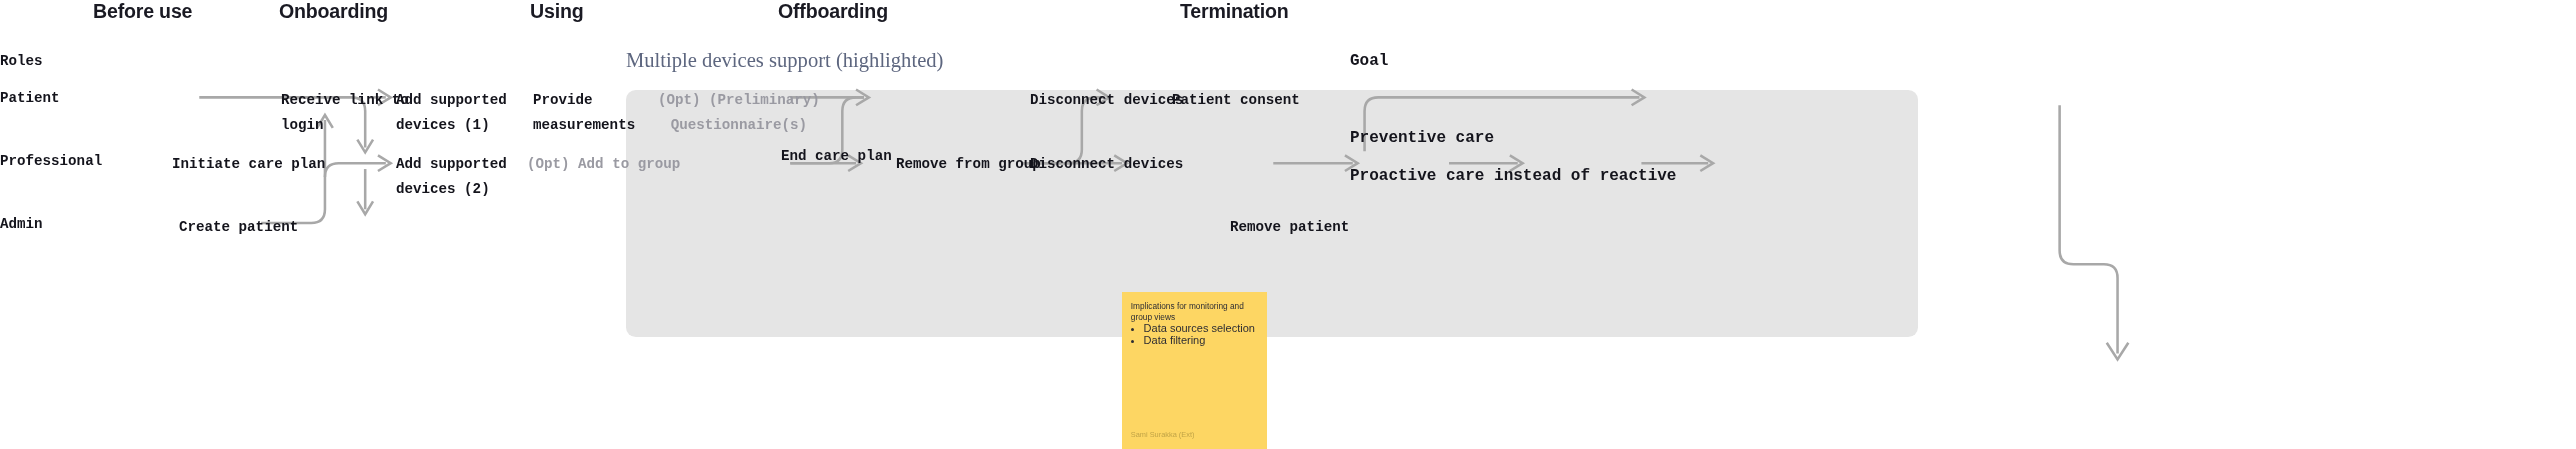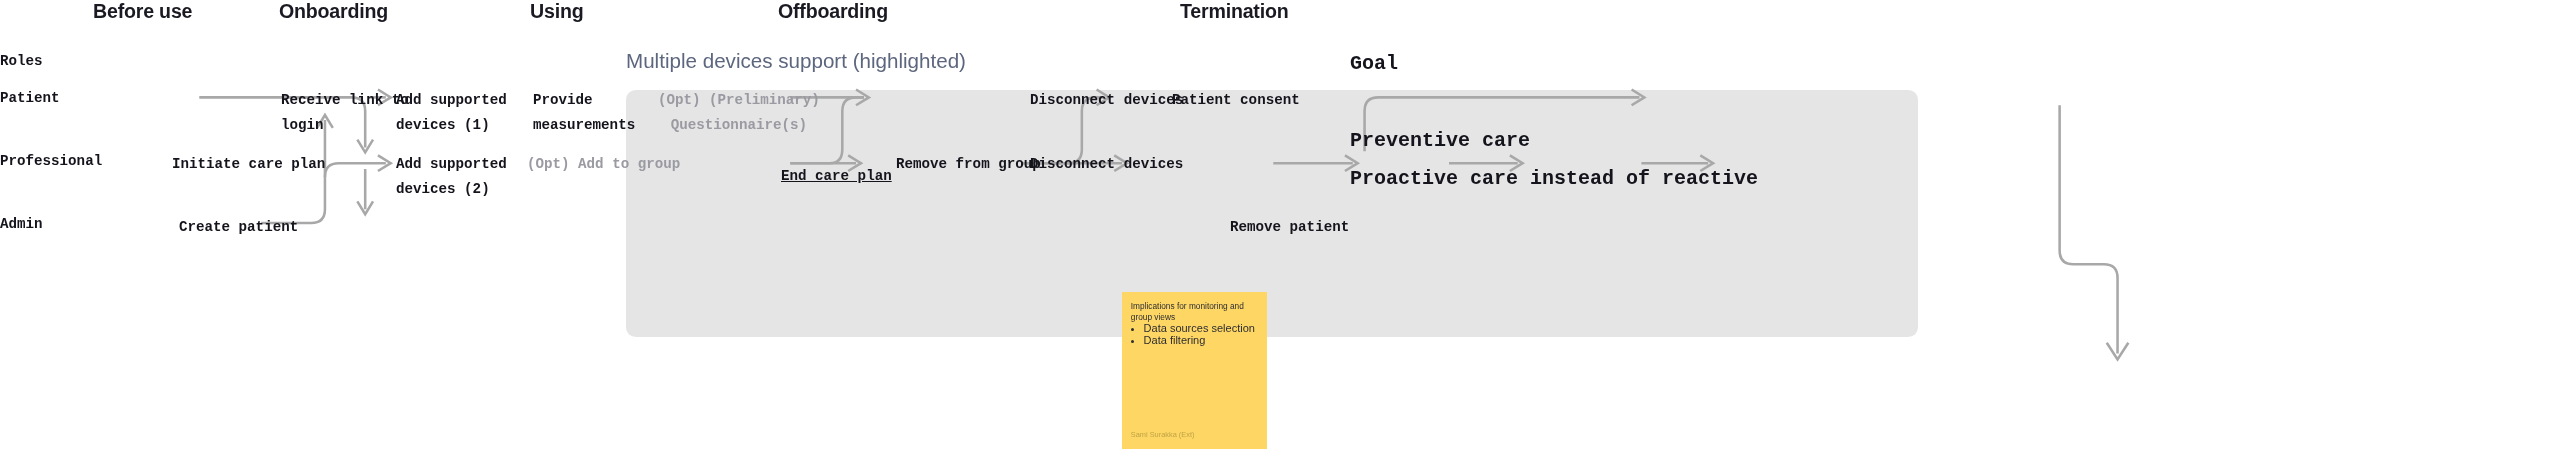--- a/index.html
+++ b/index.html
@@ -44,40 +44,40 @@
     line-height: 24.5px;
     white-space: pre-line;
   }
   .node.optional {
     color: #9a9aa2;
     font-weight: 700;
   }
   .goal-item {
     position: absolute;
     font-family: "Liberation Mono", monospace;
-    font-size: 20px;
+    font-size: 16px;
     font-weight: 700;
     color: #14141c;
     white-space: nowrap;
   }
   
   #highlight-box {
     position: absolute;
     left: 626px;
     top: 90px;
     width: 1292px;
     height: 247px;
     background: #e5e5e5;
     border-radius: 9.8px;
   }
   #highlight-title {
     position: absolute;
     left: 626px;
     top: 49px;
-    font-family: Liberation Sans, sans-serif;
+    font-family: Liberation Serif, serif;
     font-size: 20.6px;
     font-weight: 400;
     color: #5d667f;
     white-space: nowrap;
   }
   
   #sticky-note {
     position: absolute;
     left: 1122px;
     top: 292px;
@@ -216,21 +216,21 @@
   <div class="node" style="left:1172px; top:88px;">Patient consent</div>
 
   <div class="node" style="left:172px; top:152px;">Initiate care plan</div>
 
   <div class="node" style="left:396px; top:152px;">Add supported
 devices (2)</div>
 
   <div class="node optional" style="left:527px; top:152px;">(Opt) Add to group</div>
 
 
-  <div class="node" style="left:781px; top:164px;text-decoration:underline;">End care plan</div>
+  <div class="node" style="left:781px; top:144px;">End care plan</div>
 
   <div class="node" style="left:896px; top:152px;">Remove from group</div>
 
   <div class="node" style="left:1030px; top:152px;">Disconnect devices</div>
 
   <div class="node" style="left:179px; top:215px;">Create patient</div>
 
   <div class="node" style="left:1230px; top:215px;">Remove patient</div>
 
   <div class="goal-item" style="left:1350px; top:52px;">Goal</div>

